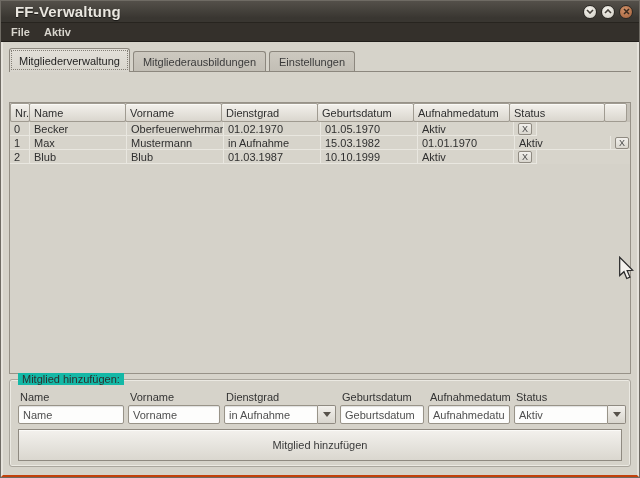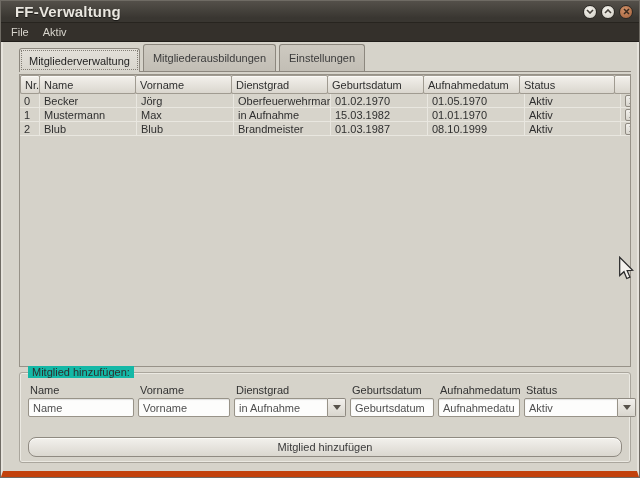--- a/index.html
+++ b/index.html
@@ -31,54 +31,55 @@
   }
   .win-btn.light { background:radial-gradient(circle at 40% 30%, #f4f2ec, #cfccc3); }
   .win-btn.close { background:radial-gradient(circle at 40% 30%, #cf9068, #a5623c); }
   .win-btn svg { display:block; }
 
   
   .menubar {
     height:19px; flex:0 0 19px; background:#34302b;
     display:flex; align-items:center; padding:0 4px; gap:2px;
     border-bottom:1px solid #211e1a;
+    font-weight:bold;
   }
   .menu-item { color:#d8d5cd; padding:2px 6px; }
 
   
   .content {
     flex:1 1 auto; display:flex; flex-direction:column;
-    background:#d6d3ca; padding:4px 6px 8px 16px;
-    border-left:2px solid #e6e3dc; border-right:2px solid #e6e3dc; border-bottom:6px solid #c2410c;
+    background:#d6d3ca; padding:4px 6px 8px 6px;
+    border-left:2px solid #e6e3dc; border-right:2px solid #e6e3dc; border-bottom:2px solid #c2410c;
   }
 
   
   .tabs { display:flex; align-items:flex-end; gap:3px; height:25px; flex:0 0 25px; position:relative; z-index:2; }
   .tab {
     border:1px solid #8c877e; border-bottom:none;
     border-radius:3px 3px 0 0; padding:0 9px;
     display:flex; align-items:center;
     background:linear-gradient(#cdc9c0, #c2beb5); color:#3b3b3b;
-    height:27px;
+    height:20px;
   }
   .tab.selected {
     background:linear-gradient(#e3e0d9, #d8d5cd);
     height:24px; margin-bottom:-1px; color:#1f1f1f;
     outline:1px dotted #837e75; outline-offset:-3px;
   }
 
   .tabpanel {
     flex:1 1 auto; display:flex; flex-direction:column;
     border-top:1px solid #8c877e; padding-top:2px; position:relative; z-index:1;
   }
 
   
   .scrollpane {
     flex:1 1 auto; border:1px solid #979288; background:#d5d2c9;
-    display:flex; flex-direction:column; overflow:hidden;
+    display:flex; flex-direction:column; overflow:hidden;margin-top:28px;
   }
   .thead { display:flex; flex:0 0 19px; background:#c6c2b9; }
   .th {
     height:19px; border:1px solid #a09b91; border-radius:2px;
     background:linear-gradient(#f3f1ec, #dad6ce);
     display:flex; align-items:center; padding:0 4px;
     margin-right:-1px; color:#2e2e2e;
     box-shadow:inset 0 1px 0 #fbfaf7;
     white-space:nowrap; overflow:hidden;
   }
@@ -137,22 +138,22 @@
   .combo-arrow {
     flex:0 0 18px; border:1px solid #8f8a81; border-left:none; border-radius:0 2px 2px 0;
     background:linear-gradient(#f2f0ec, #d9d6ce);
     display:flex; align-items:center; justify-content:center;
   }
   .arrow-down {
     width:0; height:0; border-left:4px solid transparent; border-right:4px solid transparent;
     border-top:5px solid #57524b;
   }
   .submit-btn {
-    margin-top:20px; width:100%; height:20px;
-    border:1px solid #8f8a81; border-radius:8px;
+    margin-top:5px; width:100%; height:32px;
+    border:1px solid #8f8a81; border-radius:0;
     background:linear-gradient(#f3f1ed, #dad7cf);
     font:11px "Liberation Sans", sans-serif; color:#3a3a3a;
     display:flex; align-items:center; justify-content:center;
     box-shadow:inset 0 1px 0 #fbfaf7;
   }
 
   
   .cursor { position:absolute; left:617px; top:255px; z-index:50; pointer-events:none; }
 </style>
 </head>
@@ -204,50 +205,48 @@
           <div class="th c3">Dienstgrad</div>
           <div class="th c4">Geburtsdatum</div>
           <div class="th c5">Aufnahmedatum</div>
           <div class="th c6">Status</div>
           <div class="th c7"></div>
         </div>
 
         <div class="trow">
           <div class="td c0">0</div>
           <div class="td c1">Becker</div>
-          <div class="td c2">Jörg</div>
           <div class="td c3">Oberfeuerwehrmann</div>
           <div class="td c4">01.02.1970</div>
           <div class="td c5">01.05.1970</div>
           <div class="td c6">Aktiv</div>
           <div class="td c7" style="justify-content:center;">
             <div class="del-btn">X</div>
           </div>
         </div>
 
         <div class="trow">
           <div class="td c0">1</div>
+          <div class="td c2">Max</div>
           <div class="td c1">Mustermann</div>
-          <div class="td c2">Max</div>
           <div class="td c3">in Aufnahme</div>
           <div class="td c4">15.03.1982</div>
           <div class="td c5">01.01.1970</div>
           <div class="td c6">Aktiv</div>
           <div class="td c7" style="justify-content:center;">
             <div class="del-btn">X</div>
           </div>
         </div>
 
         <div class="trow">
           <div class="td c0">2</div>
           <div class="td c1">Blub</div>
           <div class="td c2">Blub</div>
-          <div class="td c3">Brandmeister</div>
           <div class="td c4">01.03.1987</div>
-          <div class="td c5">08.10.1999</div>
+          <div class="td c5">10.10.1999</div>
           <div class="td c6">Aktiv</div>
           <div class="td c7" style="justify-content:center;">
             <div class="del-btn">X</div>
           </div>
         </div>
       </div>
 
       <div class="groupbox">
         <span class="groupbox-legend">Mitglied hinzufügen:</span>
 

